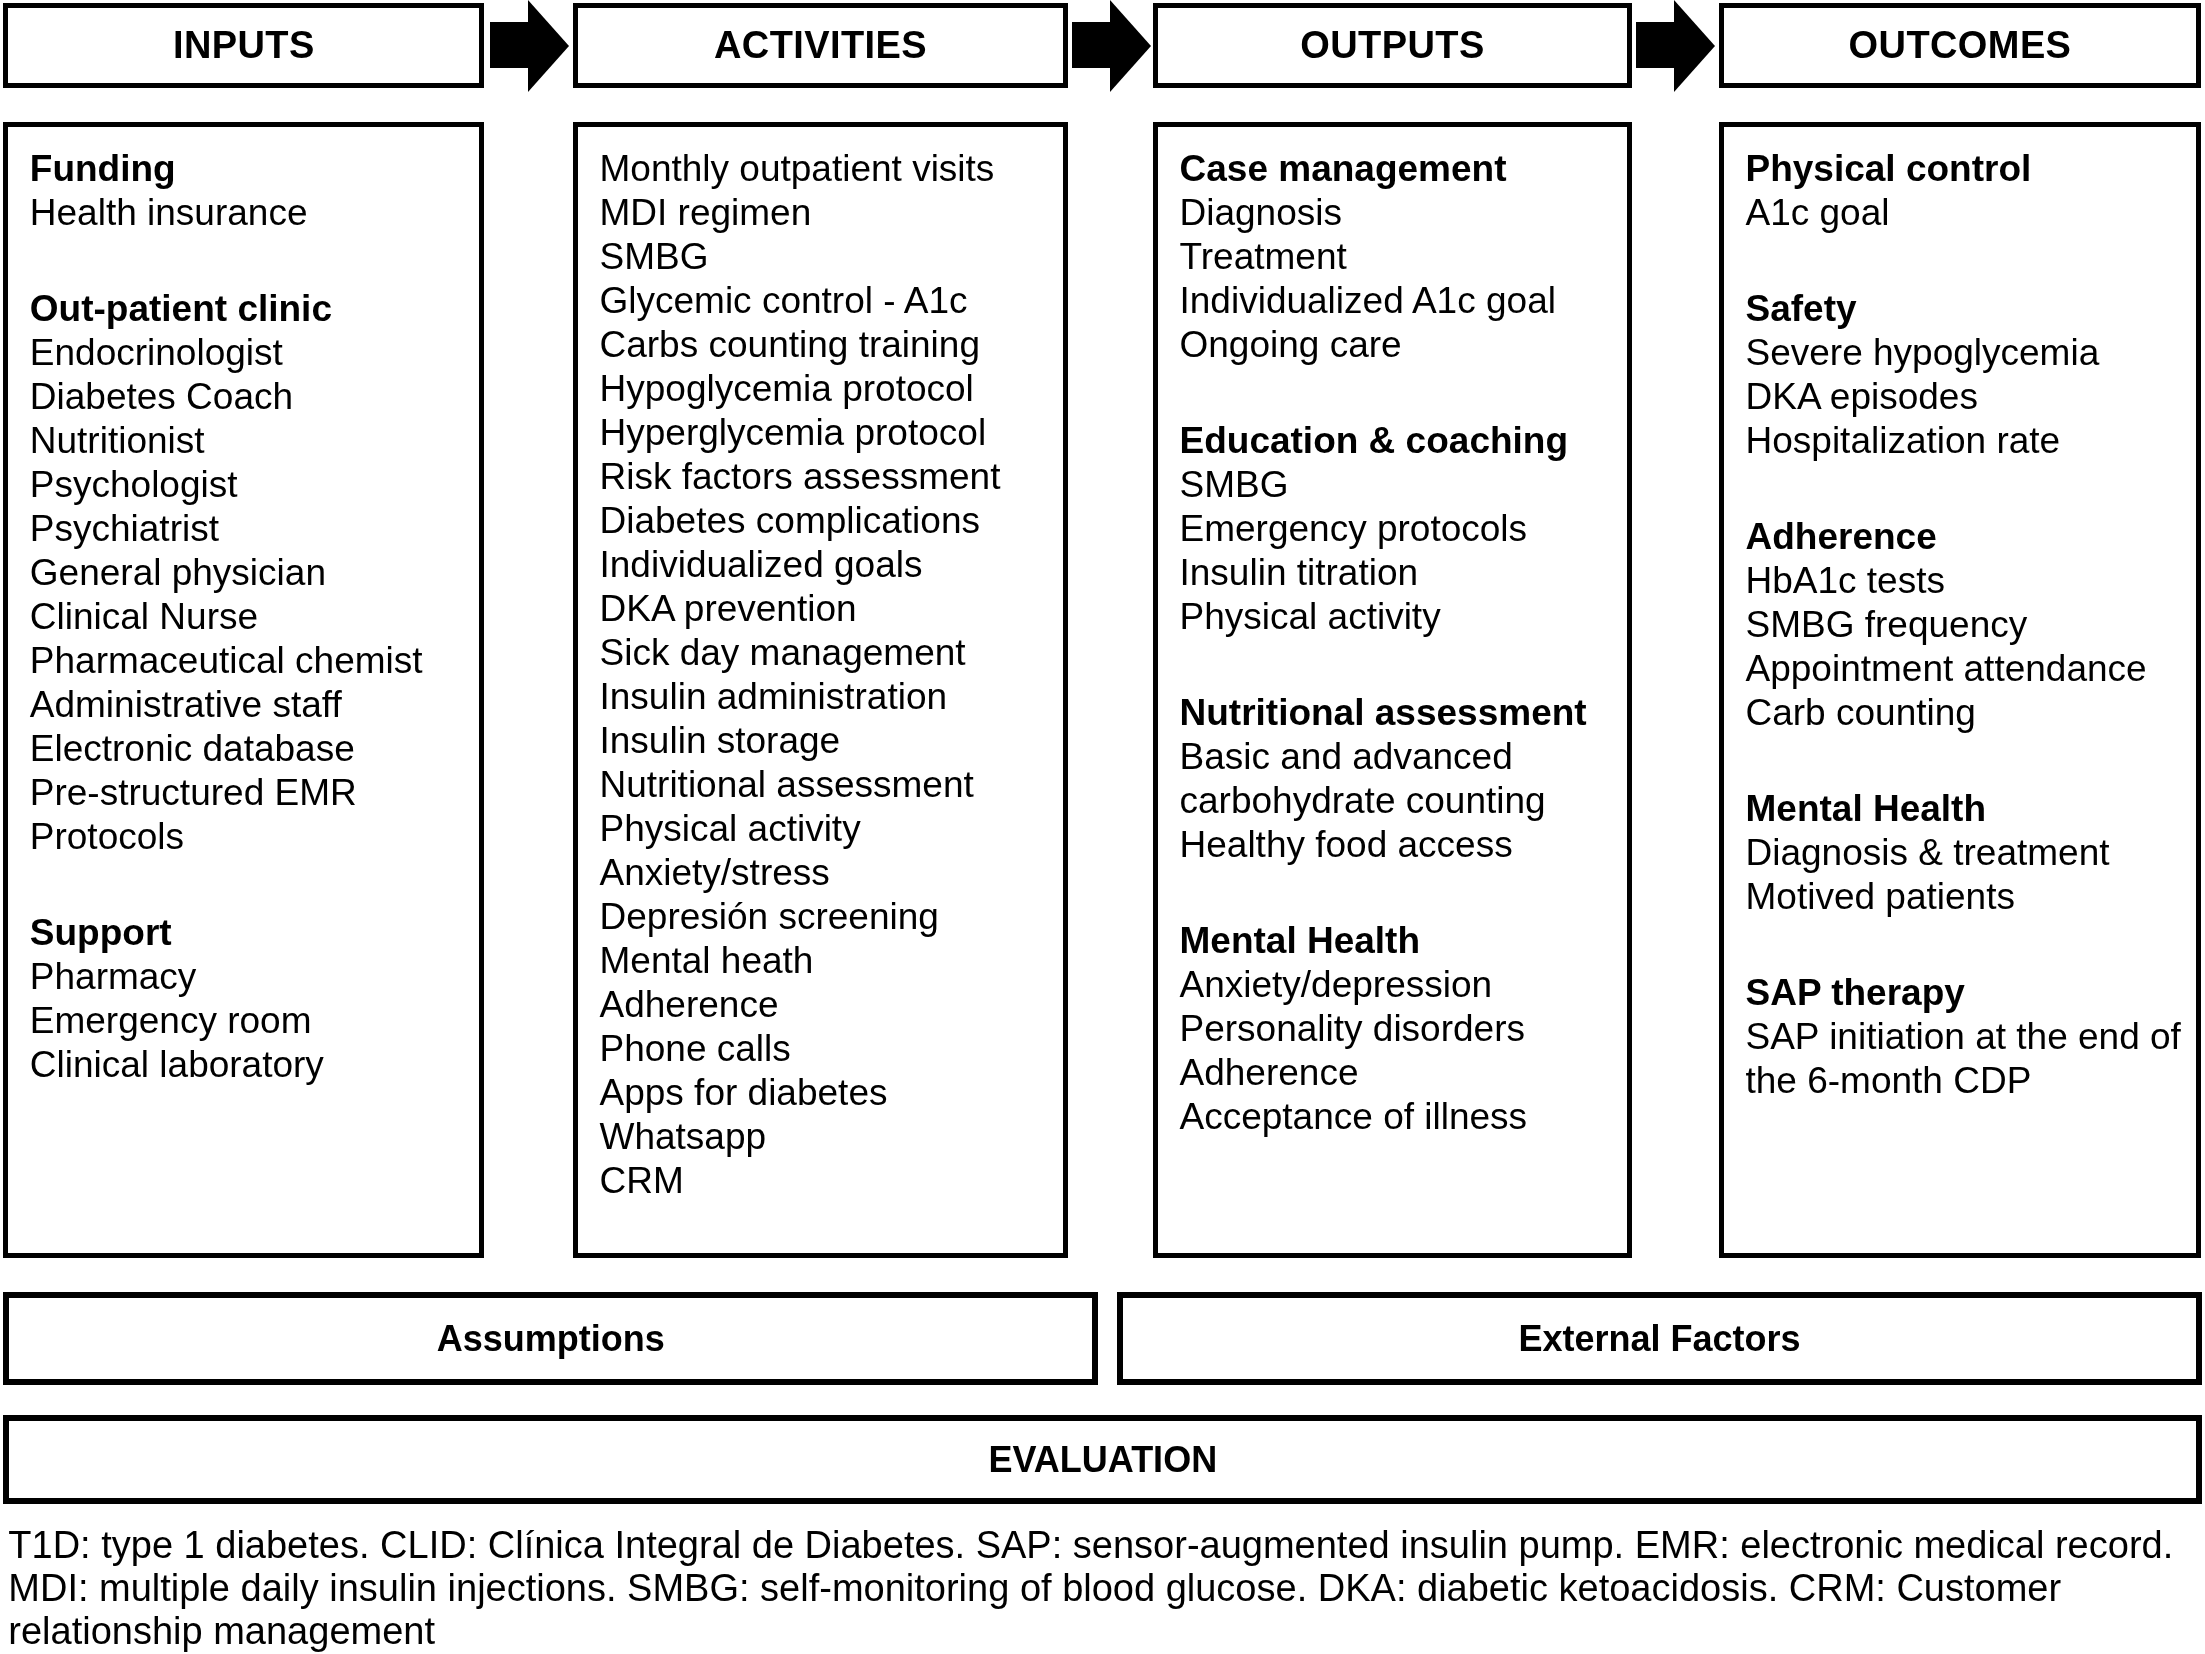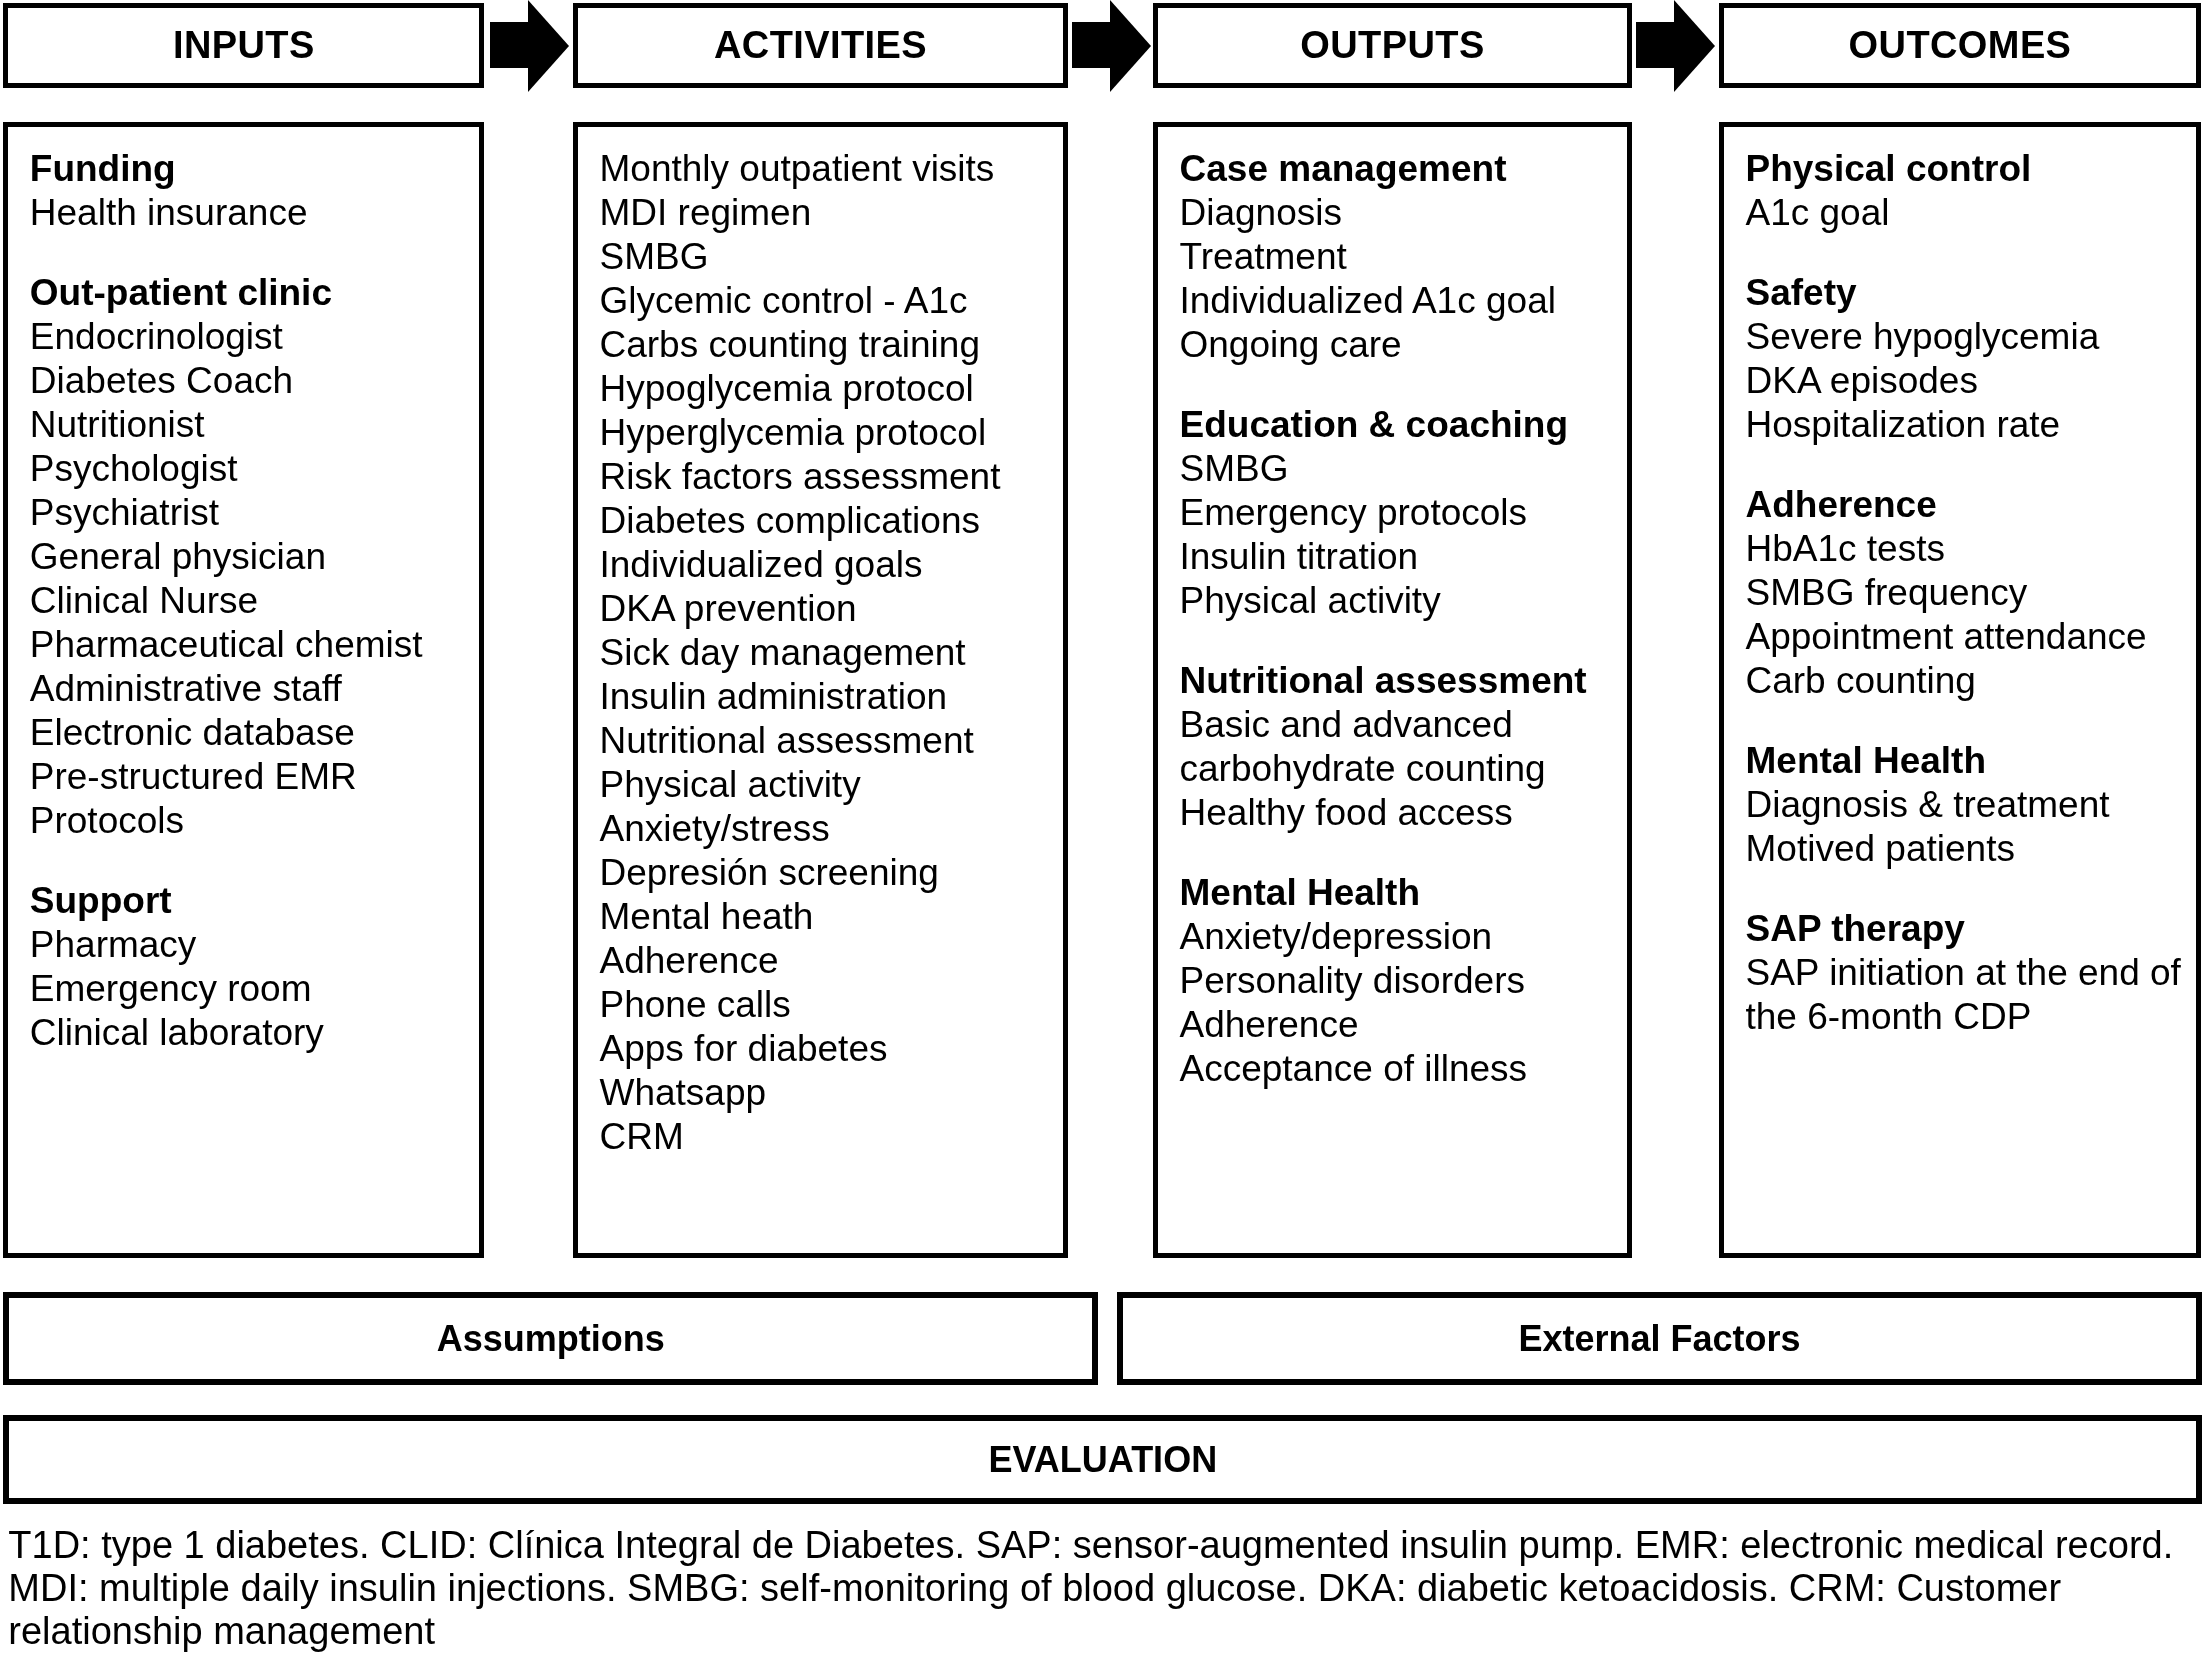--- a/index.html
+++ b/index.html
@@ -25,21 +25,21 @@
     font-weight: bold;
     font-size: 38px;
     letter-spacing: 0.4px;
   }
   .content-box {
     padding: 20px 15px 0 21.5px;
     font-size: 37px;
     line-height: 44px;
   }
   .group-heading { font-weight: bold; }
-  .gap-before { margin-top: 36px; }
+  .gap-before { margin-top: 52px; }
   .band-box {
     border-width: 6.6px;
     display: flex;
     align-items: center;
     justify-content: center;
     font-weight: bold;
     font-size: 36px;
   }
   .footnote {
     position: absolute;
@@ -127,20 +127,21 @@
       <div class="list-item">Glycemic control - A1c</div>
       <div class="list-item">Carbs counting training</div>
       <div class="list-item">Hypoglycemia protocol</div>
       <div class="list-item">Hyperglycemia protocol</div>
       <div class="list-item">Risk factors assessment</div>
       <div class="list-item">Diabetes complications</div>
       <div class="list-item">Individualized goals</div>
       <div class="list-item">DKA prevention</div>
       <div class="list-item">Sick day management</div>
       <div class="list-item">Insulin administration</div>
+      <div class="list-item">Insulin storage</div>
       <div class="list-item">Nutritional assessment</div>
       <div class="list-item">Physical activity</div>
       <div class="list-item">Anxiety/stress</div>
       <div class="list-item">Depresión screening</div>
       <div class="list-item">Mental heath</div>
       <div class="list-item">Adherence</div>
       <div class="list-item">Phone calls</div>
       <div class="list-item">Apps for diabetes</div>
       <div class="list-item">Whatsapp</div>
       <div class="list-item">CRM</div>

